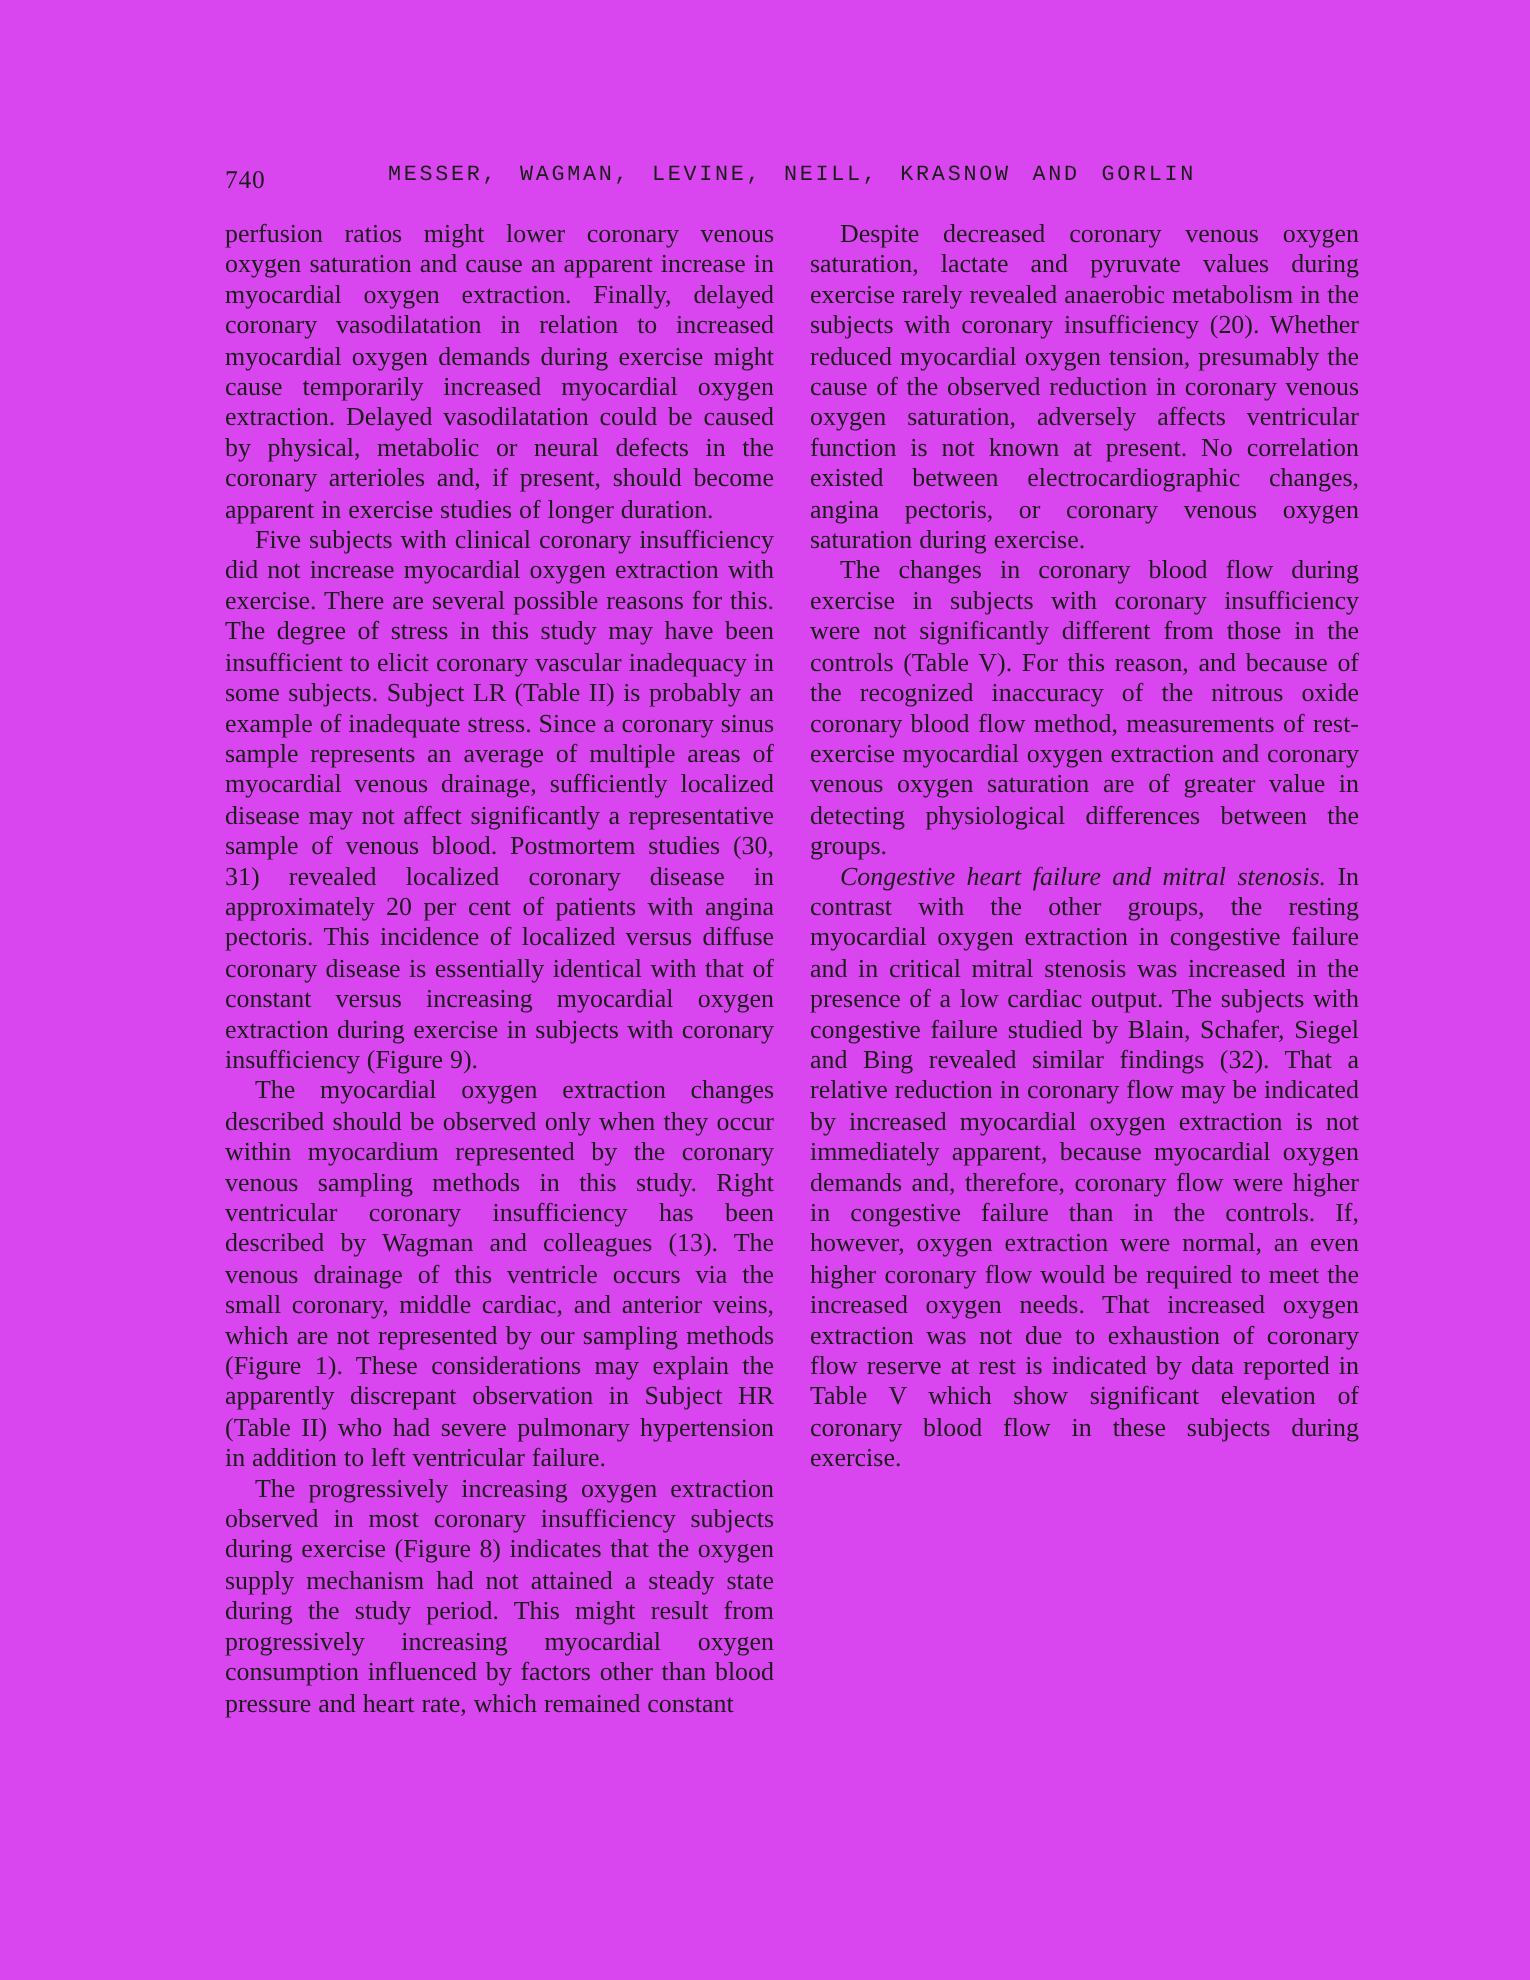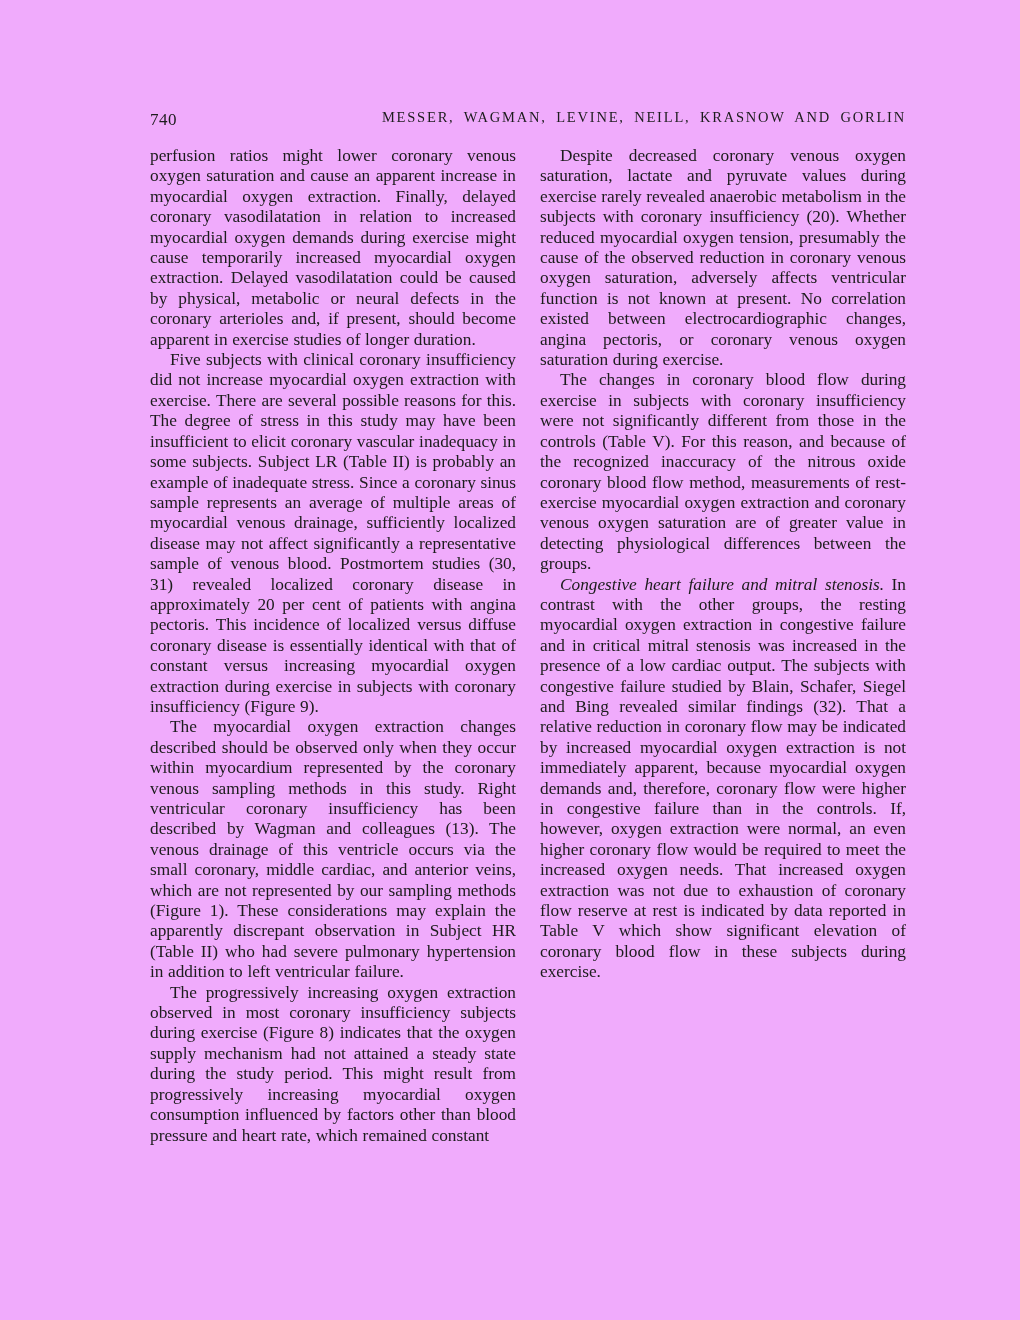--- a/index.html
+++ b/index.html
@@ -4,46 +4,47 @@
 <style>
   html, body {
     margin: 0;
     padding: 0;
     background: #ffffff;
   }
   .page {
     position: relative;
     width: 1020px;
     height: 1320px;
-    background: #f0abfc;
+    background: #d946ef;
     overflow: hidden;
     font-family: "Liberation Serif", "DejaVu Serif", serif;
     color: #1c1c1c;
   }
   .running-header {
     position: absolute;
     top: 109px;
     left: 150px;
     width: 756px;
     height: 22px;
   }
   .page-number {
     position: absolute;
     left: 0;
     top: 1px;
     font-size: 17px;
     letter-spacing: 0.5px;
   }
   .running-title {
     display: block;
-    text-align: right;
+    text-align: center;
     font-size: 14.5px;
     letter-spacing: 1.8px;
     word-spacing: 4px;
     white-space: nowrap;
+    font-family: Liberation Mono, monospace;
   }
   .columns {
     position: absolute;
     top: 146px;
     left: 150px;
     width: 756px;
     display: flex;
     gap: 24px;
   }
   .col {

